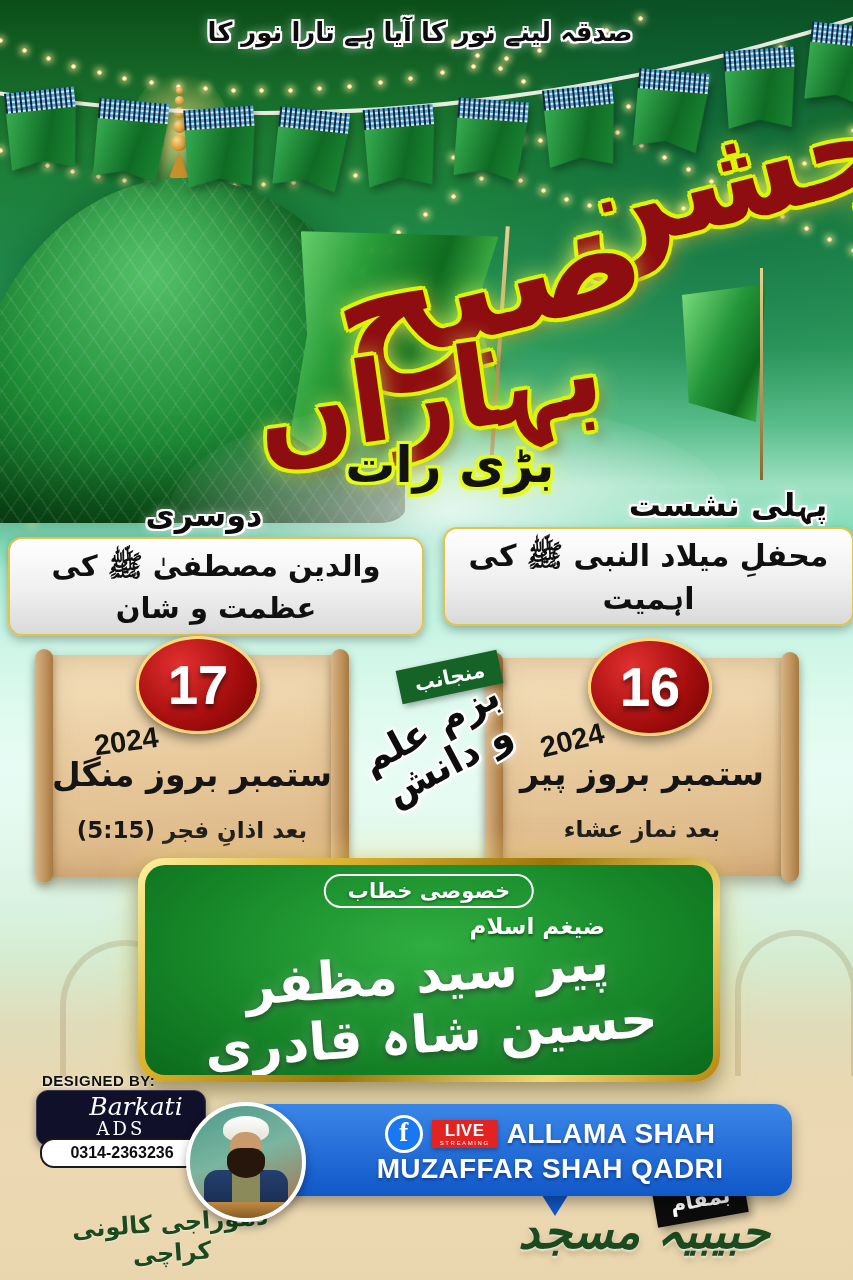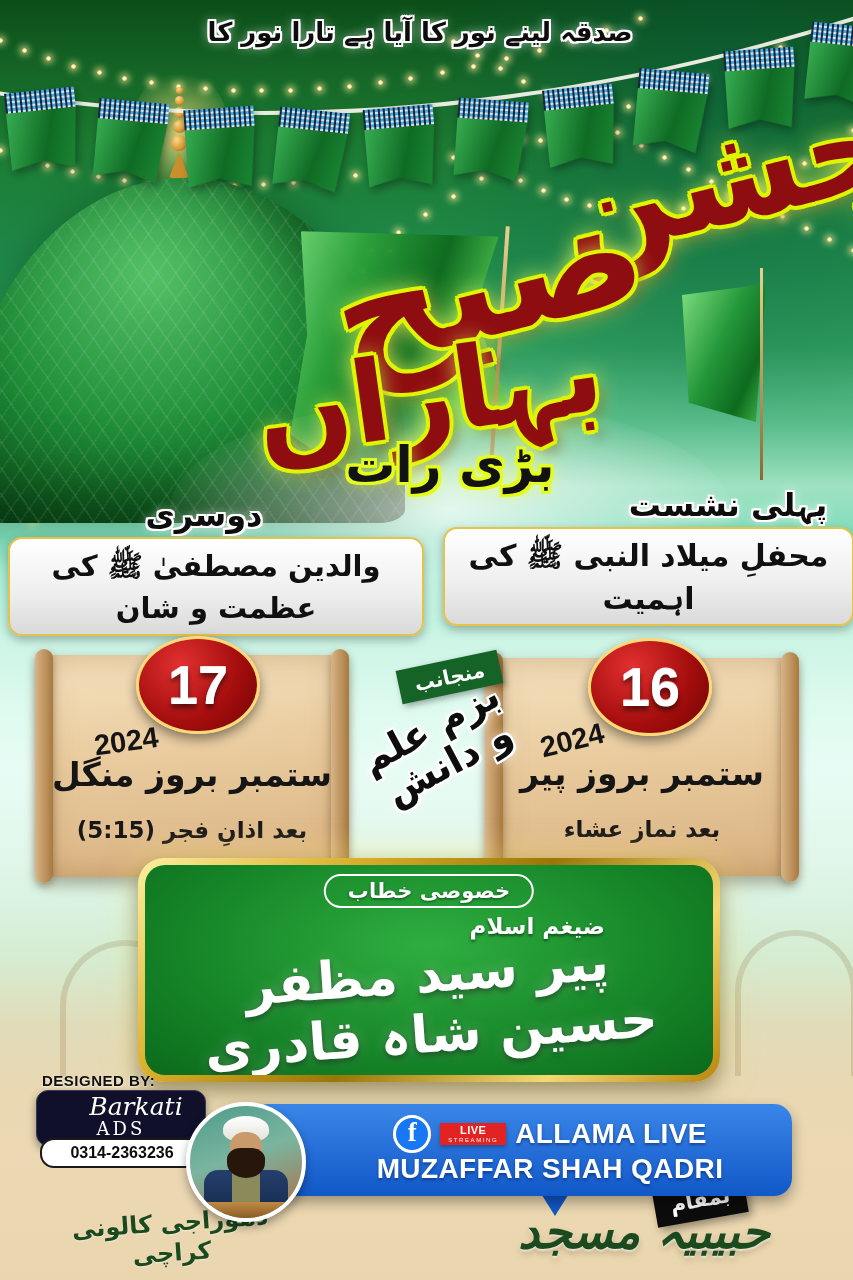--- a/index.html
+++ b/index.html
@@ -123,21 +123,21 @@
   .av-desk{position:absolute;left:0;bottom:0;width:112px;height:16px;background:linear-gradient(180deg,#c08a44,#8a5c24);}
 
   .live-banner{z-index:8;background:linear-gradient(180deg,#3a86e8,#1158c8);border-radius:18px;
     box-shadow:0 6px 14px rgba(0,0,0,.35);display:flex;flex-direction:column;align-items:center;justify-content:center;
     padding-left:58px;color:#fff;font-family:"Liberation Sans",sans-serif;}
   .live-row{display:flex;align-items:center;gap:9px;}
   .fb-circle{width:38px;height:38px;border-radius:50%;background:#1877f2;border:3px solid #fff;
     display:flex;align-items:center;justify-content:center;
     font-family:"Liberation Serif",serif;font-weight:bold;font-size:27px;color:#fff;line-height:1;padding-bottom:3px;box-sizing:border-box;}
   .live-box{background:#e32222;padding:2px 8px;display:flex;flex-direction:column;align-items:center;line-height:1;box-shadow:0 2px 4px rgba(0,0,0,.3);}
-  .live-word{font-weight:900;font-size:11px;letter-spacing:.5px;}
+  .live-word{font-weight:900;font-size:17px;letter-spacing:.5px;}
   .streaming-word{font-size:6px;letter-spacing:1.6px;margin-top:1px;}
   .live-name{font-weight:900;font-size:28px;letter-spacing:.4px;text-shadow:0 2px 3px rgba(0,30,90,.5);}
   .banner-tail{z-index:7;width:0;height:0;border-left:15px solid transparent;border-right:15px solid transparent;border-top:24px solid #1158c8;}
 
   .venue-badge{z-index:7;background:#0c0c0c;color:#fff;font-size:21px;font-weight:bold;
     padding:8px 16px;transform:rotate(-10deg);box-shadow:3px 4px 8px rgba(0,0,0,.4);}
   .venue-name{z-index:6;font-size:47px;font-weight:900;color:#1a4a1e;text-align:right;
     text-shadow:0 2px 2px rgba(255,255,255,.55),0 4px 6px rgba(80,60,20,.25);font-style:italic;}
   .venue-loc{z-index:6;font-size:24px;font-weight:800;color:#1a4a1e;text-align:center;line-height:1.25;
     transform:rotate(-4deg);text-shadow:0 1px 2px rgba(255,255,255,.5);}
@@ -408,21 +408,21 @@
   </div>
 
   <div class="abs banner-tail" style="left:540px;top:1192px;"></div>
   <div class="abs live-banner" style="left:250px;top:1104px;width:542px;height:92px;box-sizing:border-box;">
     <div class="live-row">
       <div class="fb-circle">f</div>
       <div class="live-box">
         <span class="live-word">LIVE</span>
         <span class="streaming-word">STREAMING</span>
       </div>
-      <span class="live-name">ALLAMA LIVE</span>
+      <span class="live-name">ALLAMA SHAH</span>
     </div>
     <span class="live-name">MUZAFFAR SHAH QADRI</span>
   </div>
 
   <div class="abs venue-badge rtl" style="left:654px;top:1180px;">بمقام</div>
   <div class="abs venue-name rtl" style="left:290px;top:1204px;width:480px;">حبیبیہ مسجد</div>
   <div class="abs venue-loc rtl" style="left:52px;top:1208px;width:238px;">دھوراجی کالونی کراچی</div>
 
   <div class="abs arch-hint" style="left:60px;top:940px;width:120px;height:130px;"></div>
   <div class="abs arch-hint" style="left:735px;top:930px;width:110px;height:140px;"></div>

